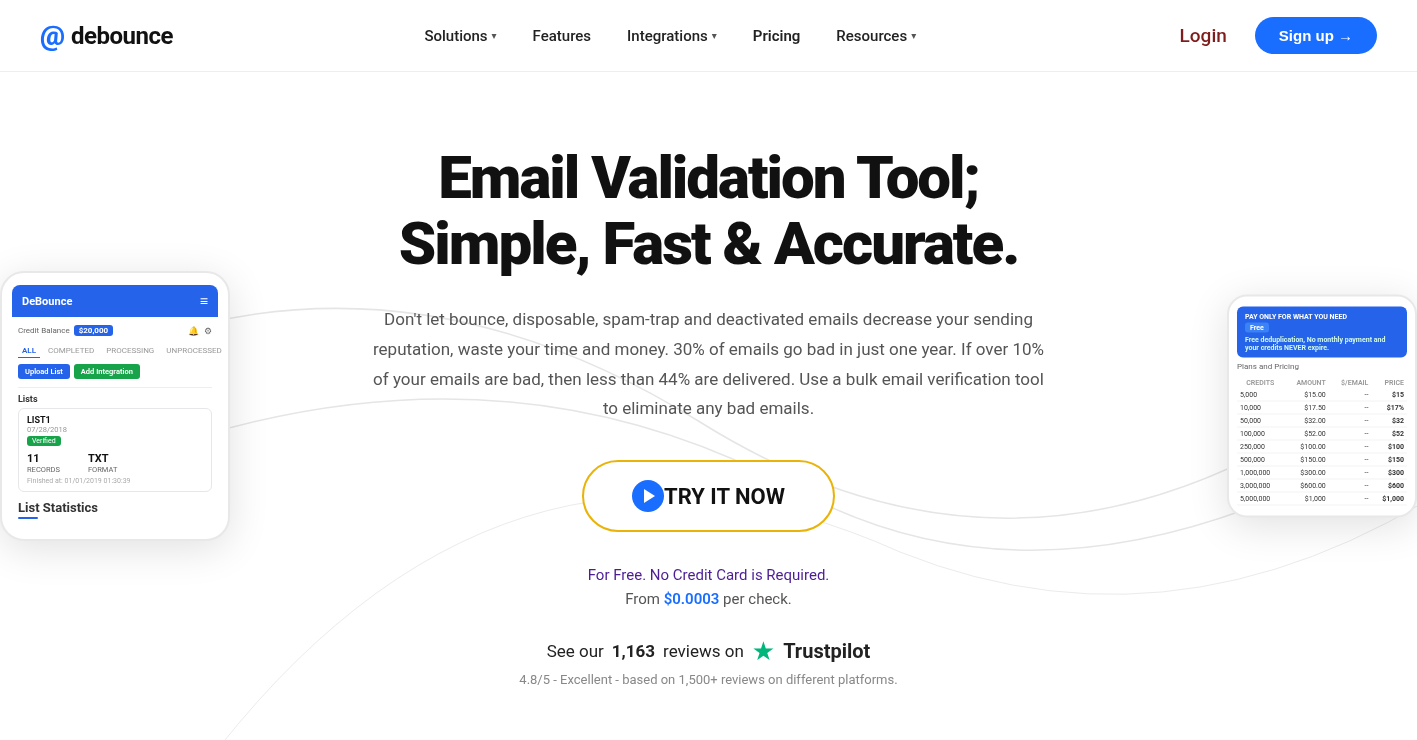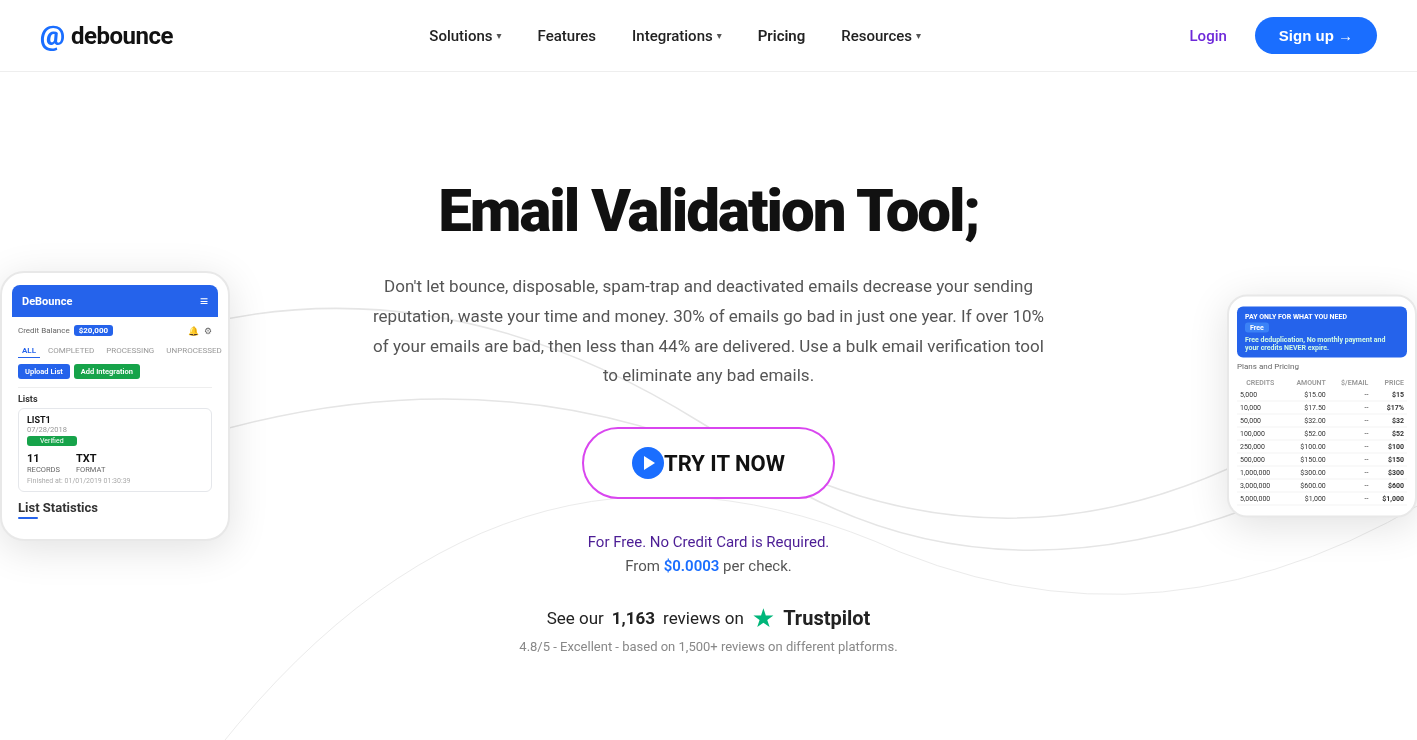--- a/index.html
+++ b/index.html
@@ -16,21 +16,21 @@
     .nav-logo-text { font-size: 24px; font-weight: 700; color: #111; letter-spacing: -0.5px; }
     .nav-links { display: flex; align-items: center; gap: 8px; }
     .nav-link {
       display: flex; align-items: center; gap: 4px;
       padding: 8px 14px; font-size: 15px; font-weight: 500; color: #222;
       cursor: pointer; border-radius: 6px; text-decoration: none;
     }
     .nav-link .chevron { font-size: 10px; color: #555; }
     .nav-link.active { font-weight: 600; }
     .nav-right { display: flex; align-items: center; gap: 16px; }
-    .nav-login { font-size: 15px; font-weight: 500; color: #6d28d9; cursor: pointer; padding: 8px 12px; }
+    .nav-login { font-size: 19px; font-weight: 500; color: #7f1d1d; cursor: pointer; padding: 8px 12px; }
     .nav-signup {
       background: #1a6eff; color: #fff; font-size: 15px; font-weight: 600;
       padding: 10px 24px; border-radius: 30px; cursor: pointer; border: none;
       display: flex; align-items: center; gap: 6px;
     }
 
     
     .hero {
       position: relative; min-height: 668px; display: flex; align-items: center;
       justify-content: center; overflow: hidden; padding: 40px 20px 20px;
@@ -47,21 +47,21 @@
     .hero-title {
       font-size: 60px; font-weight: 900; line-height: 1.1; color: #111;
       margin-bottom: 28px; letter-spacing: -2px;
     }
     .hero-desc {
       font-size: 17px; line-height: 1.75; color: #555; max-width: 680px;
       margin: 0 auto 36px;
     }
     .cta-btn {
       display: inline-flex; align-items: center; 
-      border: 2px solid #d946ef; border-radius: 50px; padding: 18px 48px;
+      border: 2px solid #eab308; border-radius: 50px; padding: 18px 48px;
       font-size: 22px; font-weight: 700; color: #111; cursor: pointer;
       background: #fff; margin-bottom: 18px; text-decoration: none;
     }
     .cta-play {
       width: 32px; height: 32px; background: #1a6eff; border-radius: 50%;
       display: flex; align-items: center; justify-content: center; flex-shrink: 0;
     }
     .cta-play::after {
       content: ''; border-left: 11px solid #fff; border-top: 7px solid transparent;
       border-bottom: 7px solid transparent; margin-left: 3px;
@@ -109,22 +109,22 @@
     .tab-item { font-size: 8px; color: #999; padding: 2px 4px; }
     .tab-item.active { color: #2563eb; border-bottom: 1.5px solid #2563eb; font-weight: 600; }
     .btn-row { display: flex; gap: 4px; margin-bottom: 8px; }
     .mini-btn { background: #2563eb; color: #fff; border-radius: 3px; padding: 3px 7px; font-size: 7.5px; font-weight: 600; }
     .mini-btn.green { background: #16a34a; }
     .divider-line { height: 1px; background: #eee; margin: 6px 0; }
     .lists-label { font-size: 9px; font-weight: 700; color: #333; margin-bottom: 4px; }
     .list-card { border: 1px solid #e5e7eb; border-radius: 6px; padding: 6px 8px; }
     .list-title { font-size: 9px; font-weight: 700; color: #111; }
     .list-date { font-size: 7.5px; color: #999; }
-    .list-verified { background: #16a34a; color: #fff; border-radius: 3px; padding: 1px 13px; font-size: 7px; display: inline-block; margin: 2px 0; }
-    .list-stats { display: flex; gap: 16px; margin-top: 4px; }
+    .list-verified { background: #16a34a; color: #fff; border-radius: 3px; padding: 1px 5px; font-size: 7px; display: inline-block; margin: 2px 0; }
+    .list-stats { display: flex; gap: 28px; margin-top: 4px; }
     .stat-item { font-size: 7.5px; color: #666; }
     .stat-num { font-size: 11px; font-weight: 700; color: #111; display: block; }
     .list-footer { font-size: 7px; color: #aaa; margin-top: 3px; }
     .list-stats-section { margin-top: 8px; }
     .stats-label { font-size: 13px; font-weight: 700; color: #333; }
     .blue-bar { height: 2px; width: 20px; background: #2563eb; border-radius: 2px; margin-top: 2px; }
 
     
     .pricing-frame {
       background: #fff; border-radius: 20px;
@@ -233,20 +233,21 @@
           <span class="stats-label">List Statistics</span>
           <div class="blue-bar"></div>
         </div>
       </div>
     </div>
   </div>
 
   <div class="hero-content">
     <h1 class="hero-title">
       <span>Email Validation Tool;</span><br>
+      <span>Simple, Fast &amp; Accurate.</span>
     </h1>
     <p class="hero-desc">Don't let bounce, disposable, spam-trap and deactivated emails decrease your sending reputation, waste your time and money. 30% of emails go bad in just one year. If over 10% of your emails are bad, then less than 44% are delivered. Use a bulk email verification tool to eliminate any bad emails.</p>
 
     <div style="margin-bottom:16px;">
       <a class="cta-btn">
         <span class="cta-play"></span>
         <span>TRY IT NOW</span>
       </a>
     </div>
 

